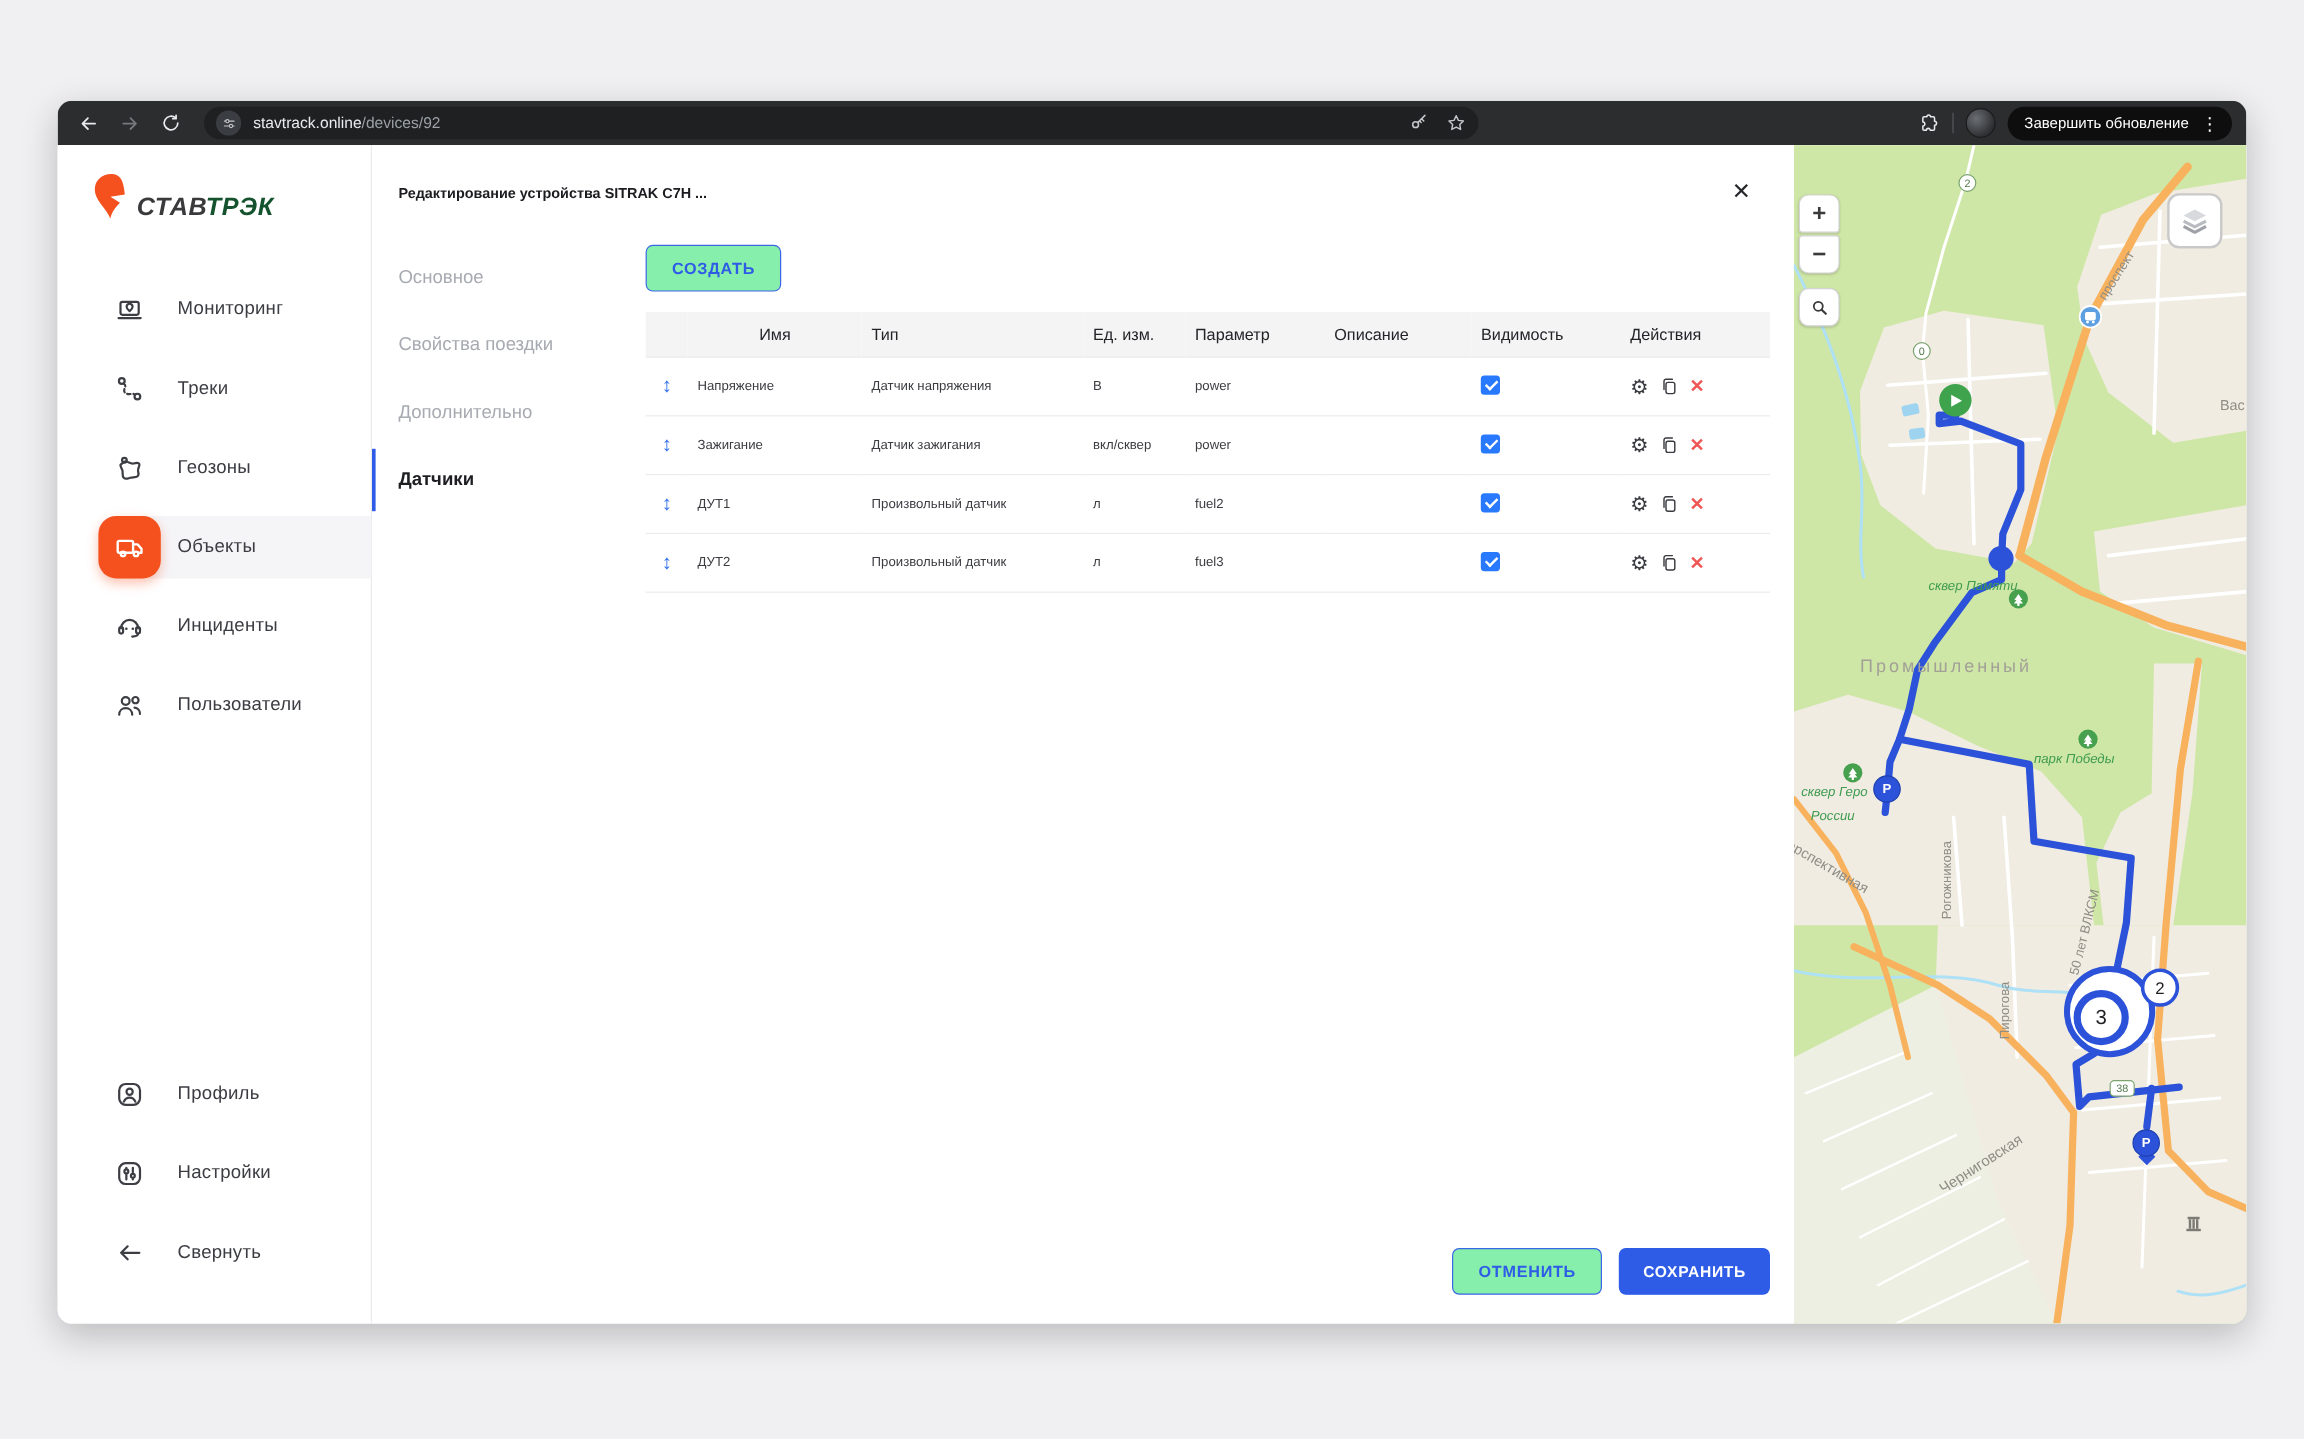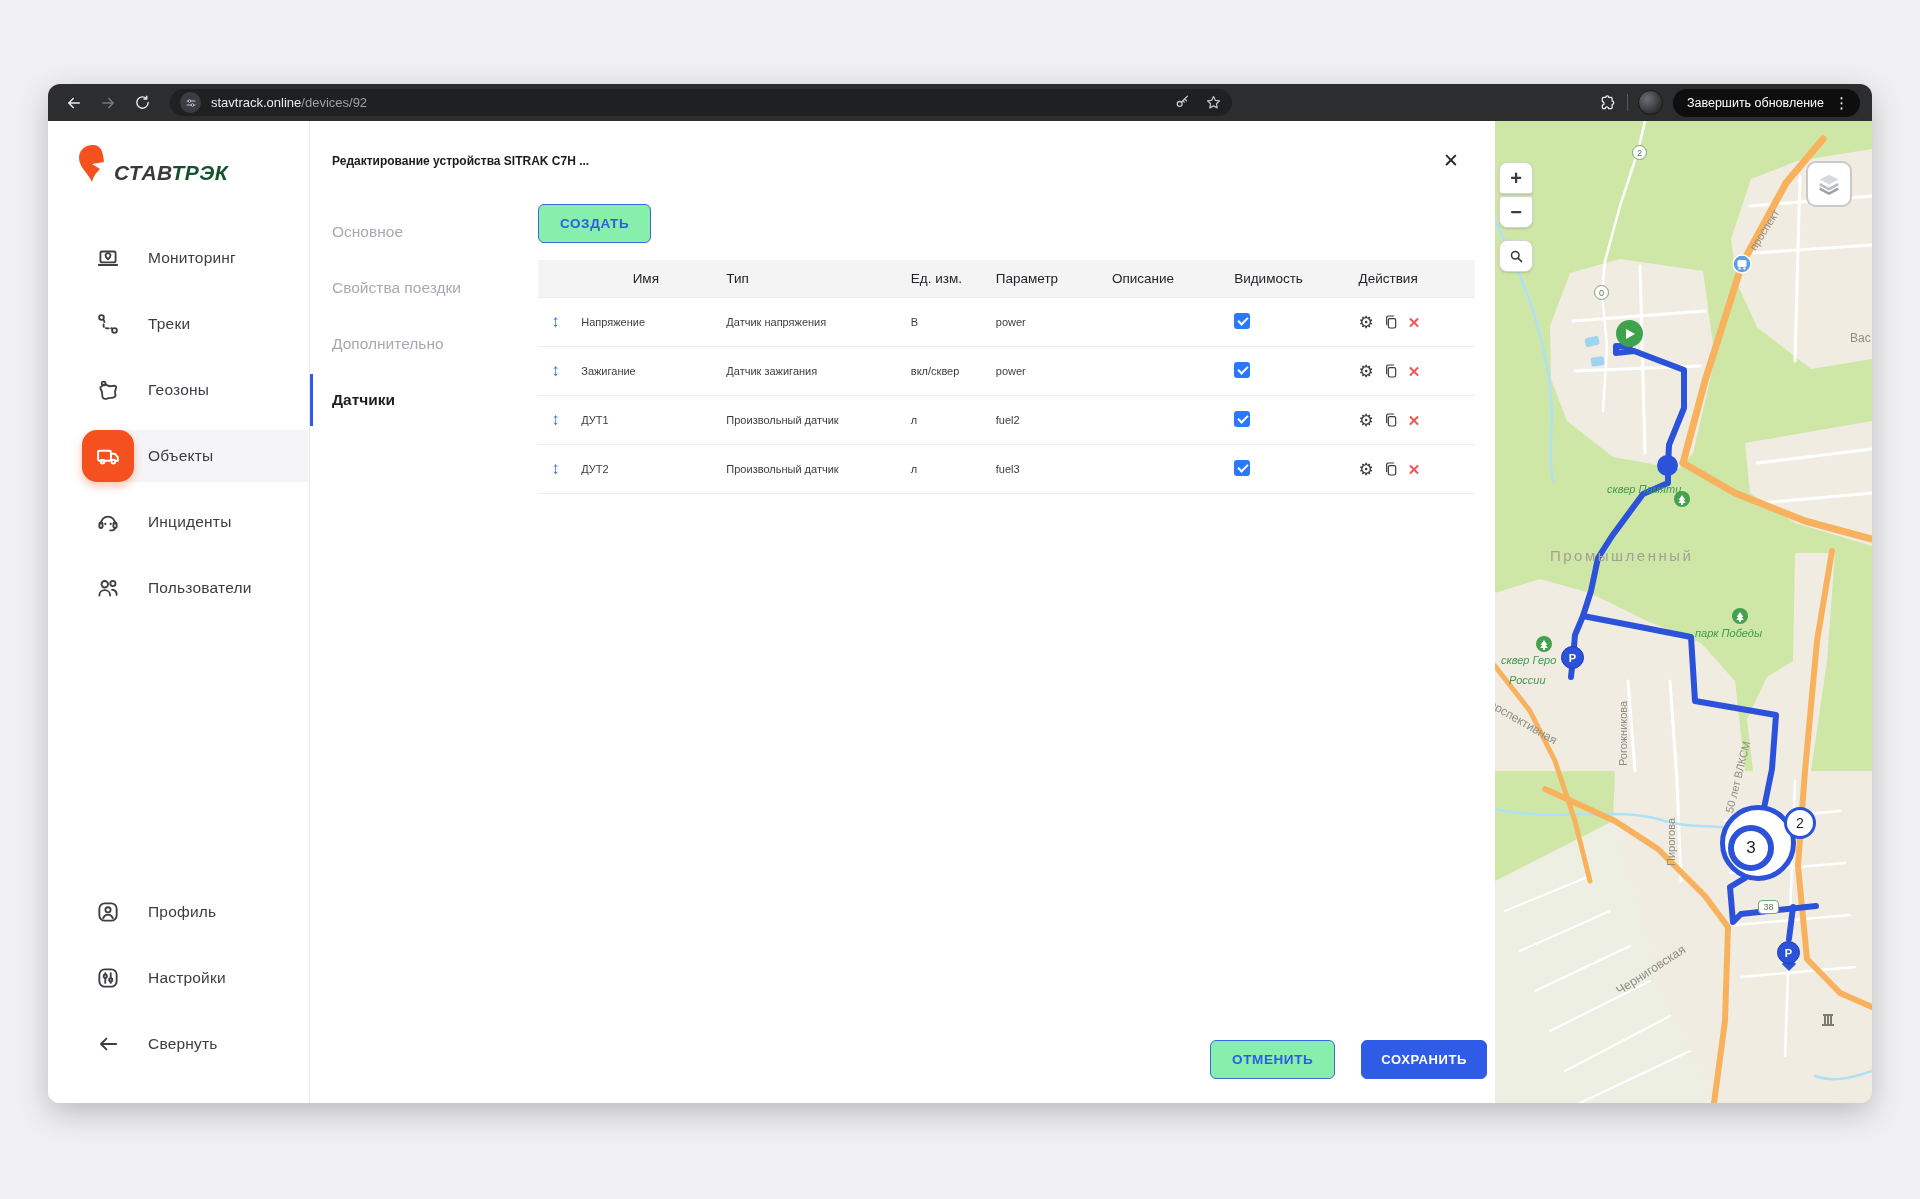--- a/index.html
+++ b/index.html
@@ -70,21 +70,21 @@
   .col-name { width:140px; } .col-type { width:178px; } .col-unit { width:82px; }
   .col-par { width:112px; } .col-desc { width:118px; } .col-vis { width:120px; } .col-act { width:120px; }
   .drag-ic { color:#2f6fed; font-size:17px; font-weight:bold; cursor:grab; }
   .cbx { display:inline-block; width:16px; height:16px; background:#2979ff; border-radius:3px; position:relative; cursor:pointer; }
   .cbx::after { content:""; position:absolute; left:3.5px; top:4px; width:8px; height:4px;
                 border-left:2px solid #fff; border-bottom:2px solid #fff; transform:rotate(-45deg); }
   .acts { display:flex; align-items:center; gap:9px; }
   .gear { font-size:17px; color:#3a3b40; cursor:pointer; line-height:1; }
   .copy-ic { cursor:pointer; display:inline-flex; }
   .del { color:#ef5857; font-size:15px; font-weight:bold; cursor:pointer; line-height:1; }
-  .dlg-foot { position:absolute; right:8px; bottom:24px; display:flex; gap:26px; }
+  .dlg-foot { position:absolute; right:20px; bottom:24px; display:flex; gap:14px; }
 
   
   .map { width:377px; flex:0 0 377px; position:relative; overflow:hidden; background:#cfe7a6; }
   .map svg.base { position:absolute; left:0; top:0; }
   .map-label { position:absolute; white-space:nowrap; pointer-events:none; }
   .lbl-park { color:#3e9b4f; font-style:italic; font-size:11px; }
   .lbl-district { color:#a3a098; font-size:15px; letter-spacing:2.5px; }
   .lbl-street { color:#8f8d85; font-size:11px; }
   .ctl { position:absolute; background:#fff; border:1px solid #d4d4d4; border-radius:8px; width:34px; height:32px;
          display:flex; align-items:center; justify-content:center; font-size:20px; font-weight:bold; color:#3a3a3a;

